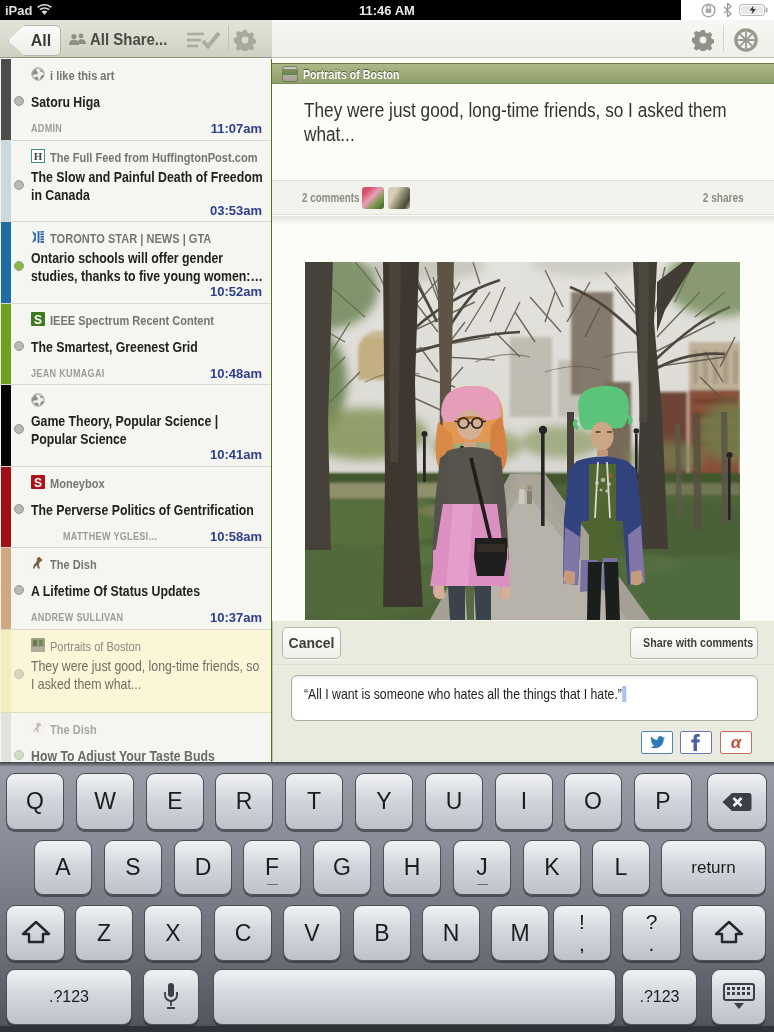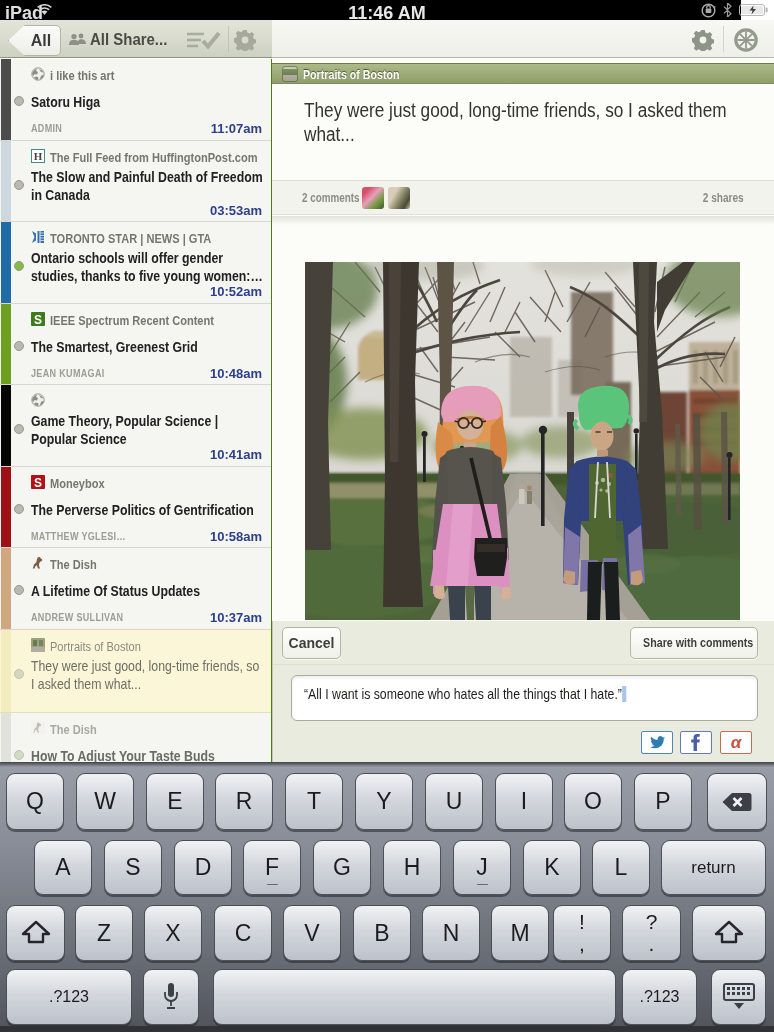--- a/index.html
+++ b/index.html
@@ -1,21 +1,21 @@
 <!DOCTYPE html>
 <html><head>
 <meta charset="utf-8">
 <style>
 *{margin:0;padding:0;box-sizing:border-box;}
 html,body{width:774px;height:1032px;overflow:hidden;background:#fff;
   font-family:"Liberation Sans",sans-serif;-webkit-font-smoothing:antialiased;}
 #app{position:relative;width:774px;height:1032px;overflow:hidden;}
 
-#status{position:absolute;left:0;top:0;width:741px;height:20px;background:#000;color:#dfdfdf;
-  font-size:18px;font-weight:bold;}
+#status{position:absolute;left:0;top:0;width:681px;height:20px;background:#000;color:#dfdfdf;
+  font-size:13px;font-weight:bold;}
 #status .ipad{position:absolute;left:5px;top:3px;letter-spacing:0;}
 #status .time{position:absolute;left:0;width:774px;text-align:center;top:3px;color:#e8e8e8;}
 #status svg{position:absolute;}
 
 #tb-left{position:absolute;left:0;top:20px;width:272px;height:38px;
   background:linear-gradient(#e3e5da,#cdd1c1);border-bottom:1px solid #8f947e;}
 #tb-right{position:absolute;left:272px;top:20px;width:502px;height:38px;
   background:linear-gradient(#f7f7f3,#efefe9);border-bottom:1px solid #b7bba4;}
 .backbtn{position:absolute;left:8px;top:5px;width:53px;height:31px;
   background:linear-gradient(#fbfbf9,#ededE8);border:1px solid #b4b4ac;
@@ -228,21 +228,21 @@
     <div class="stripe" style="background:#9c1016"></div>
     <div class="dot" style="top:37px;background:#b9b9b1;"></div>
     <div class="feedrow" style="">
           <span class="fico"><svg width="14" height="14" viewBox="0 0 14 14">
               <rect width="14" height="14" rx="1" fill="#b01116"></rect>
               <text x="7" y="11.5" font-size="12" font-weight="bold" fill="#fff" text-anchor="middle">S</text>
             </svg></span>
           <span class="ftxt"><span class="cx" style="transform:scaleX(.85)">Moneybox</span></span>
         </div>
     <div class="title" style="top:34px;"><span class="cx">The Perverse Politics of Gentrification</span></div>
-    <div class="meta" style="top:63px;"><span class="cx">MATTHEW YGLESI…</span><span class="tm" style="">10:58am</span></div>
+    <div class="meta" style="top:63px;margin-left:32px;"><span class="cx">MATTHEW YGLESI…</span><span class="tm" style="">10:58am</span></div>
   </div>
       <div class="item" style="top:489px;height:82px;">
     <div class="stripe" style="background:#cfa87f"></div>
     <div class="dot" style="top:37px;background:#b9b9b1;"></div>
     <div class="feedrow" style="">
           <span class="fico"><svg width="14" height="14" viewBox="0 0 14 14">
               <rect width="14" height="14" fill="#f6f4ee"></rect>
               <path d="M6.5 1.5 q2.5-1.2 3 .8 q2.2 .6 1.7 2.4 l-2.4 1.2 -1 3.1 1.2 3.5 h-2 l-1.2-3.2 -1.6 1.2 -0.6 2 H1.8 l1.2-4 2.3-2.3z" fill="#7a5f42"></path>
             </svg></span>
           <span class="ftxt"><span class="cx" style="transform:scaleX(.85)">The Dish</span></span>

